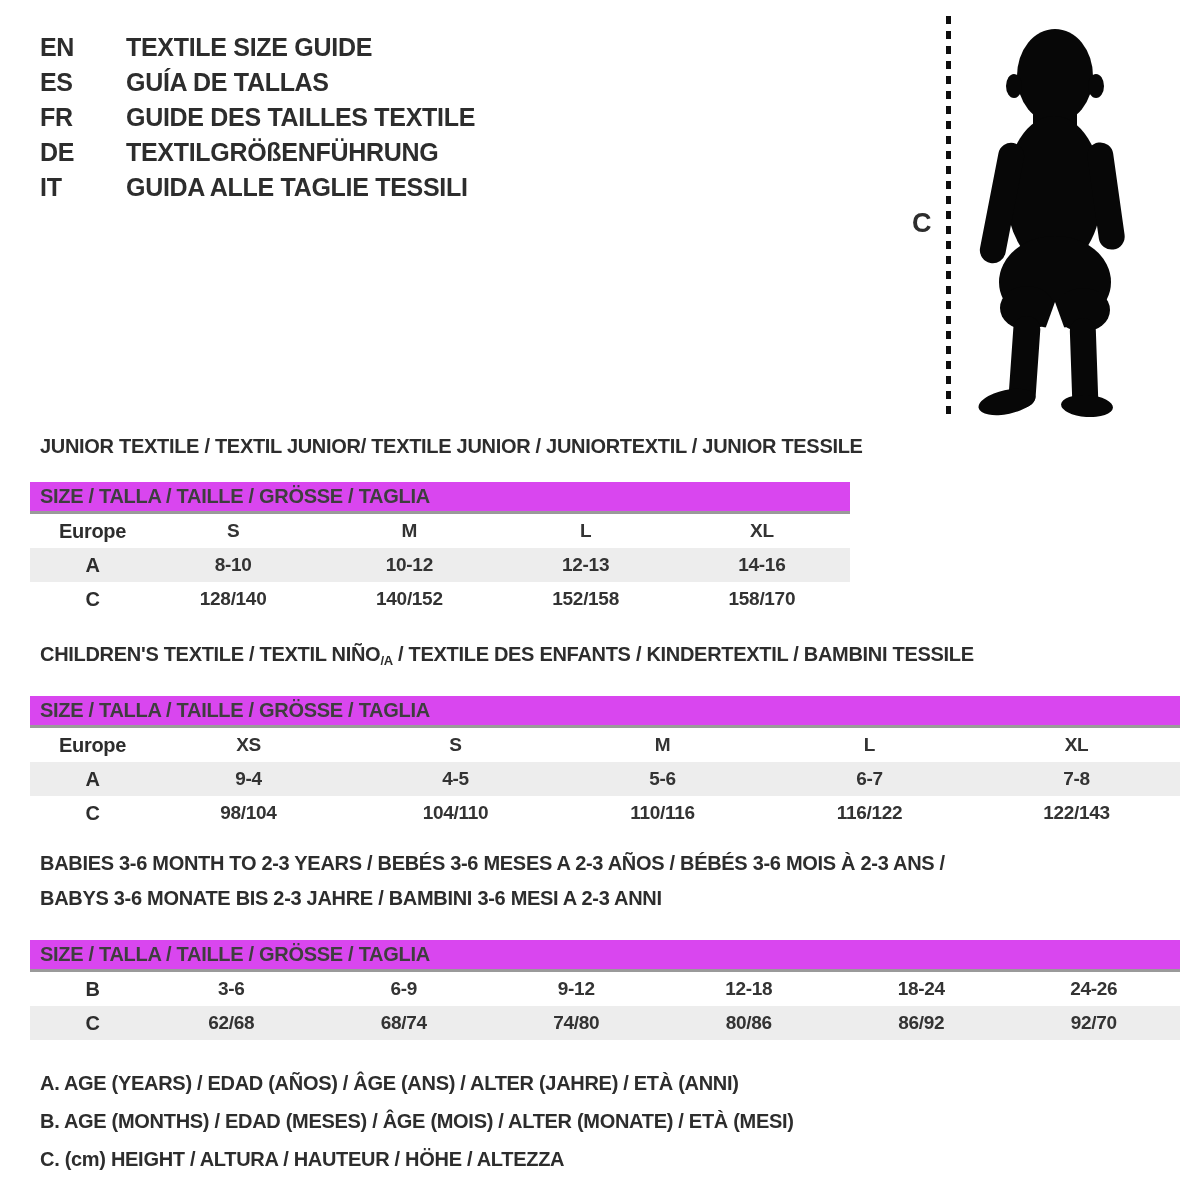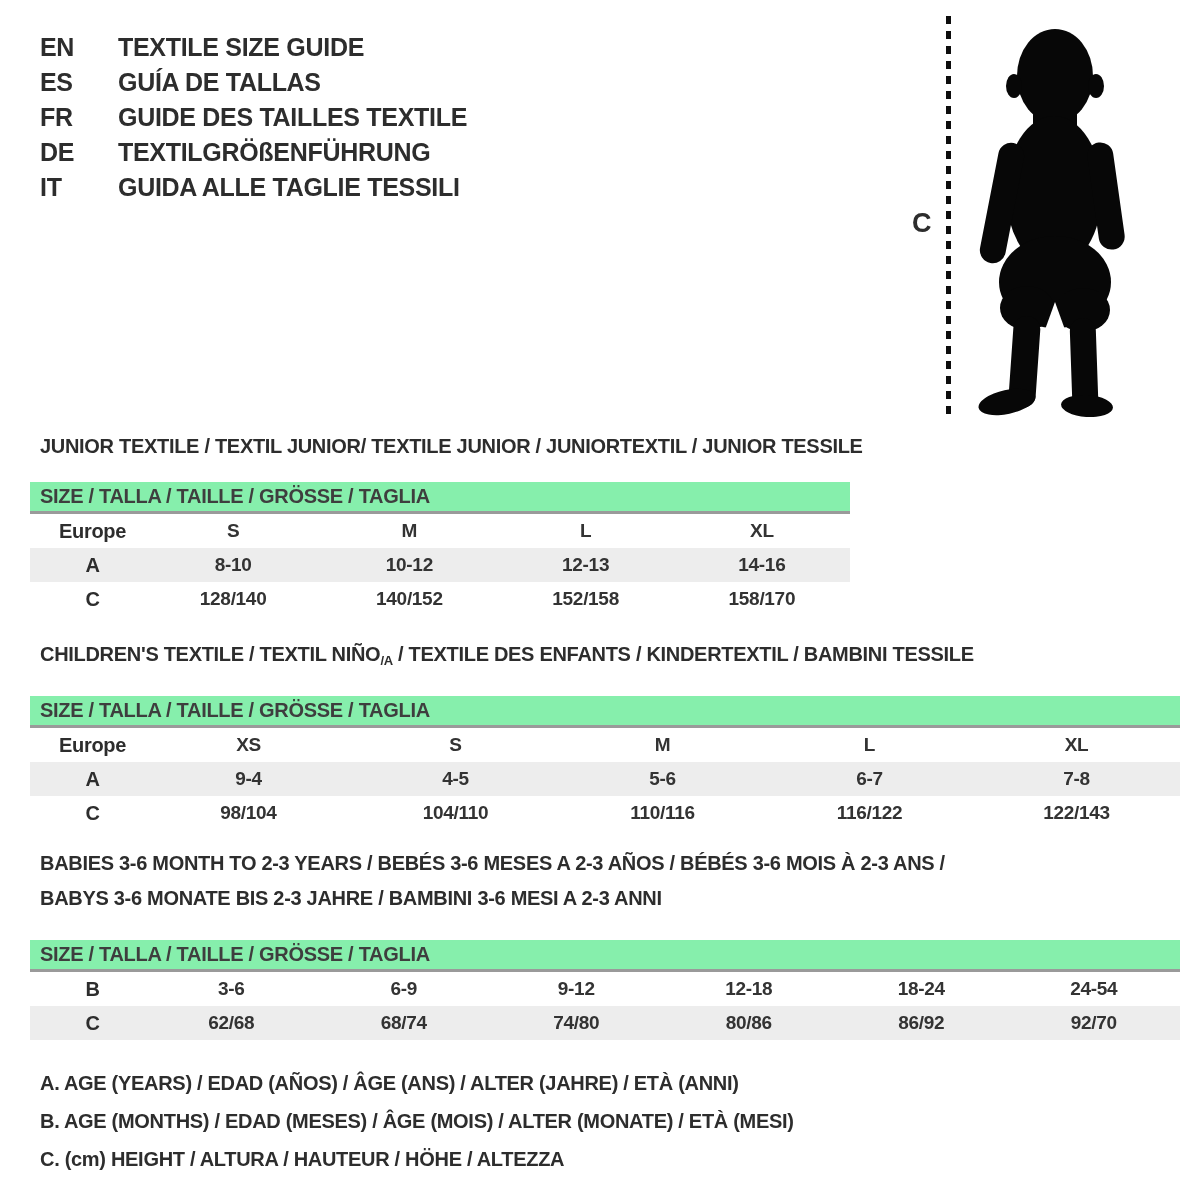--- a/index.html
+++ b/index.html
@@ -10,21 +10,21 @@
     background: #ffffff;
     font-family: "Liberation Sans", "DejaVu Sans", sans-serif;
     font-weight: 700;
     color: #2d2d2d;
     overflow: hidden;
     letter-spacing: -0.3px;
   }
 
   
   .lang-list { position: absolute; left: 40px; top: 30px; }
-  .lang-row { display: flex; height: 35px; align-items: center; font-size: 25px; }
+  .lang-row { display: flex; height: 35px; align-items: center; font-size: 25px; gap: 8px; }
   .lang-code { width: 78px; flex: 0 0 78px; }
   .lang-label { white-space: nowrap; }
 
   
   .measure-line {
     position: absolute; left: 946px; top: 16px; width: 5px; height: 402px;
     background: repeating-linear-gradient(to bottom, #0d0d0d 0 8px, transparent 8px 15px);
   }
   .measure-label { position: absolute; left: 912px; top: 208px; font-size: 27px; }
   .silhouette { position: absolute; left: 963px; top: 20px; }
@@ -34,21 +34,21 @@
   .section-junior { top: 435px; width: 820px; }
   .section-children { top: 643px; width: 1150px; }
   .section-babies { top: 846px; width: 1150px; }
   .section-title {
     font-size: 20px; line-height: 23px; margin: 0 0 24px 10px; white-space: nowrap;
   }
   .section-babies .section-title { line-height: 35px; }
 
   table.size-table { width: 100%; border-collapse: collapse; table-layout: fixed; }
   th.size-bar {
-    background: #86efac;
+    background: #d946ef;
     border-bottom: 3px solid #9a9a9a;
     text-align: left; padding: 0 0 0 10px; height: 29px;
     font-size: 20px; color: #3e3e3e; font-weight: 700; white-space: nowrap;
   }
   td { height: 34px; text-align: center; font-size: 19px; color: #333; padding: 0; }
   td.lbl { text-align: center; padding-left: 10px; font-size: 20px; color: #2d2d2d; }
   tr.shaded td { background: #ededed; }
   col.label-col { width: 115px; }
 
   
@@ -216,21 +216,21 @@
           </tr>
       </thead>
       <tbody>
         <tr>
           <td class="lbl">B</td>
           <td>3-6</td>
           <td>6-9</td>
           <td>9-12</td>
           <td>12-18</td>
           <td>18-24</td>
-          <td>24-54</td>
+          <td>24-26</td>
         </tr>
         <tr class="shaded">
           <td class="lbl">C</td>
           <td>62/68</td>
           <td>68/74</td>
           <td>74/80</td>
           <td>80/86</td>
           <td>86/92</td>
           <td>92/70</td>
         </tr>

